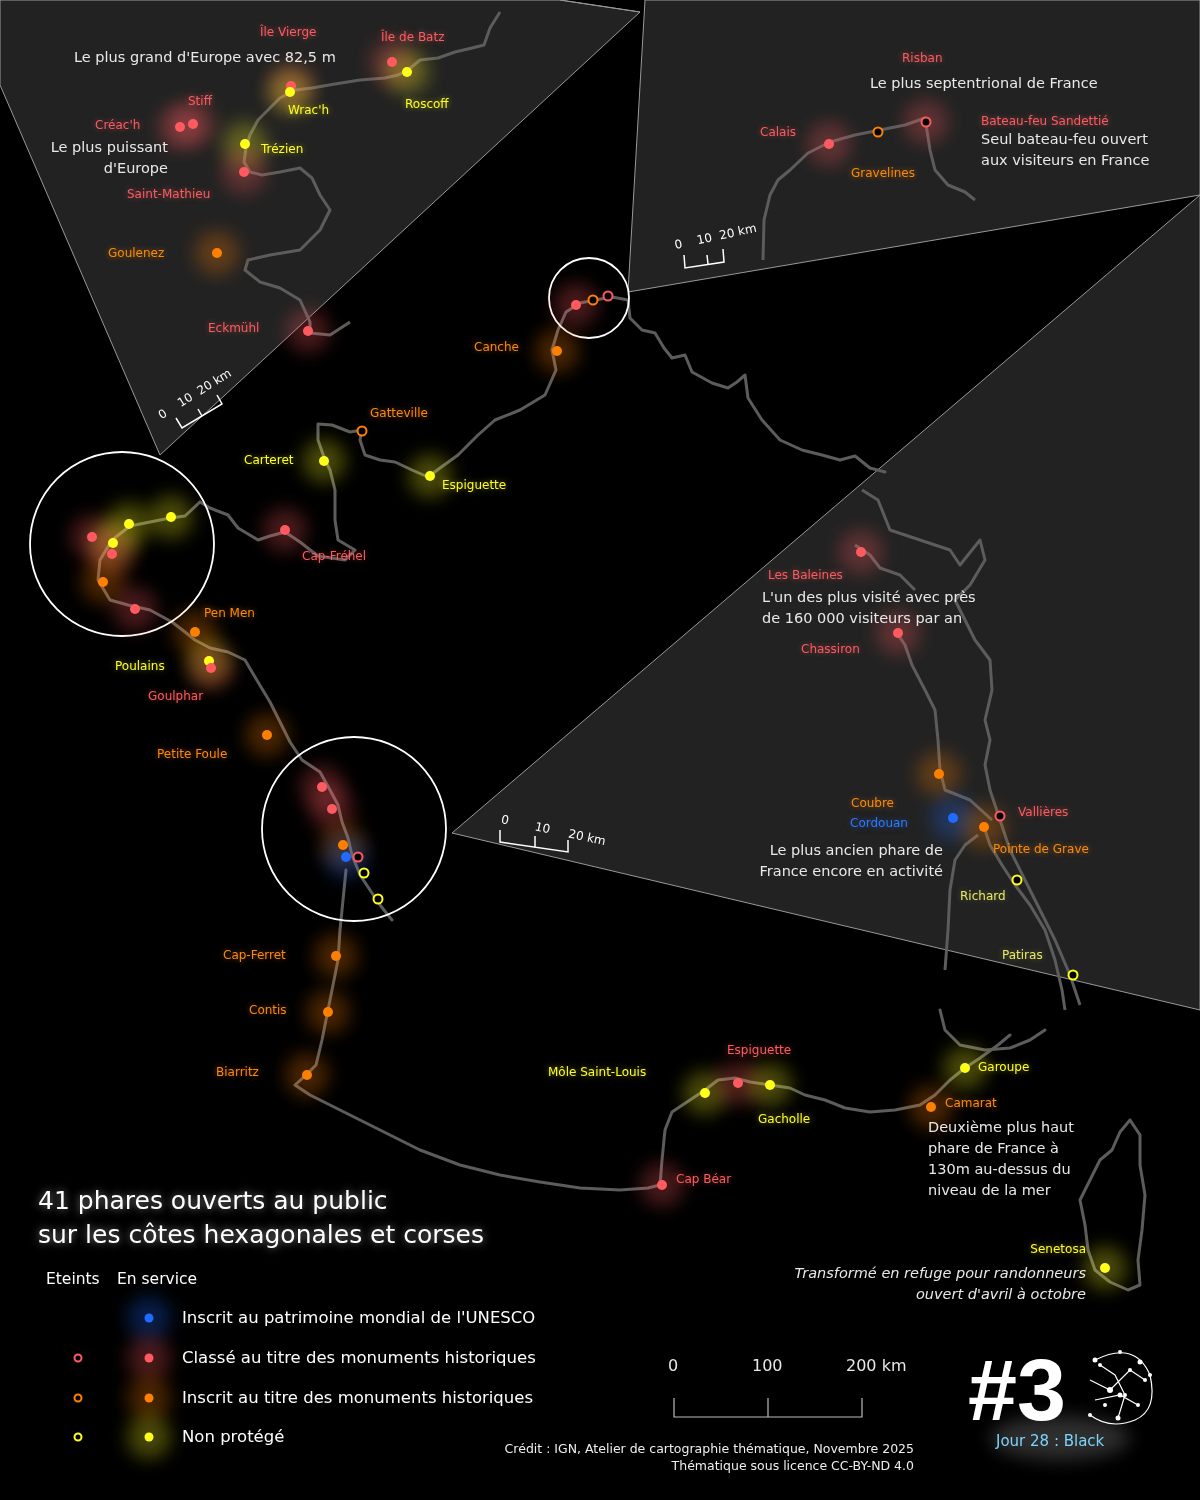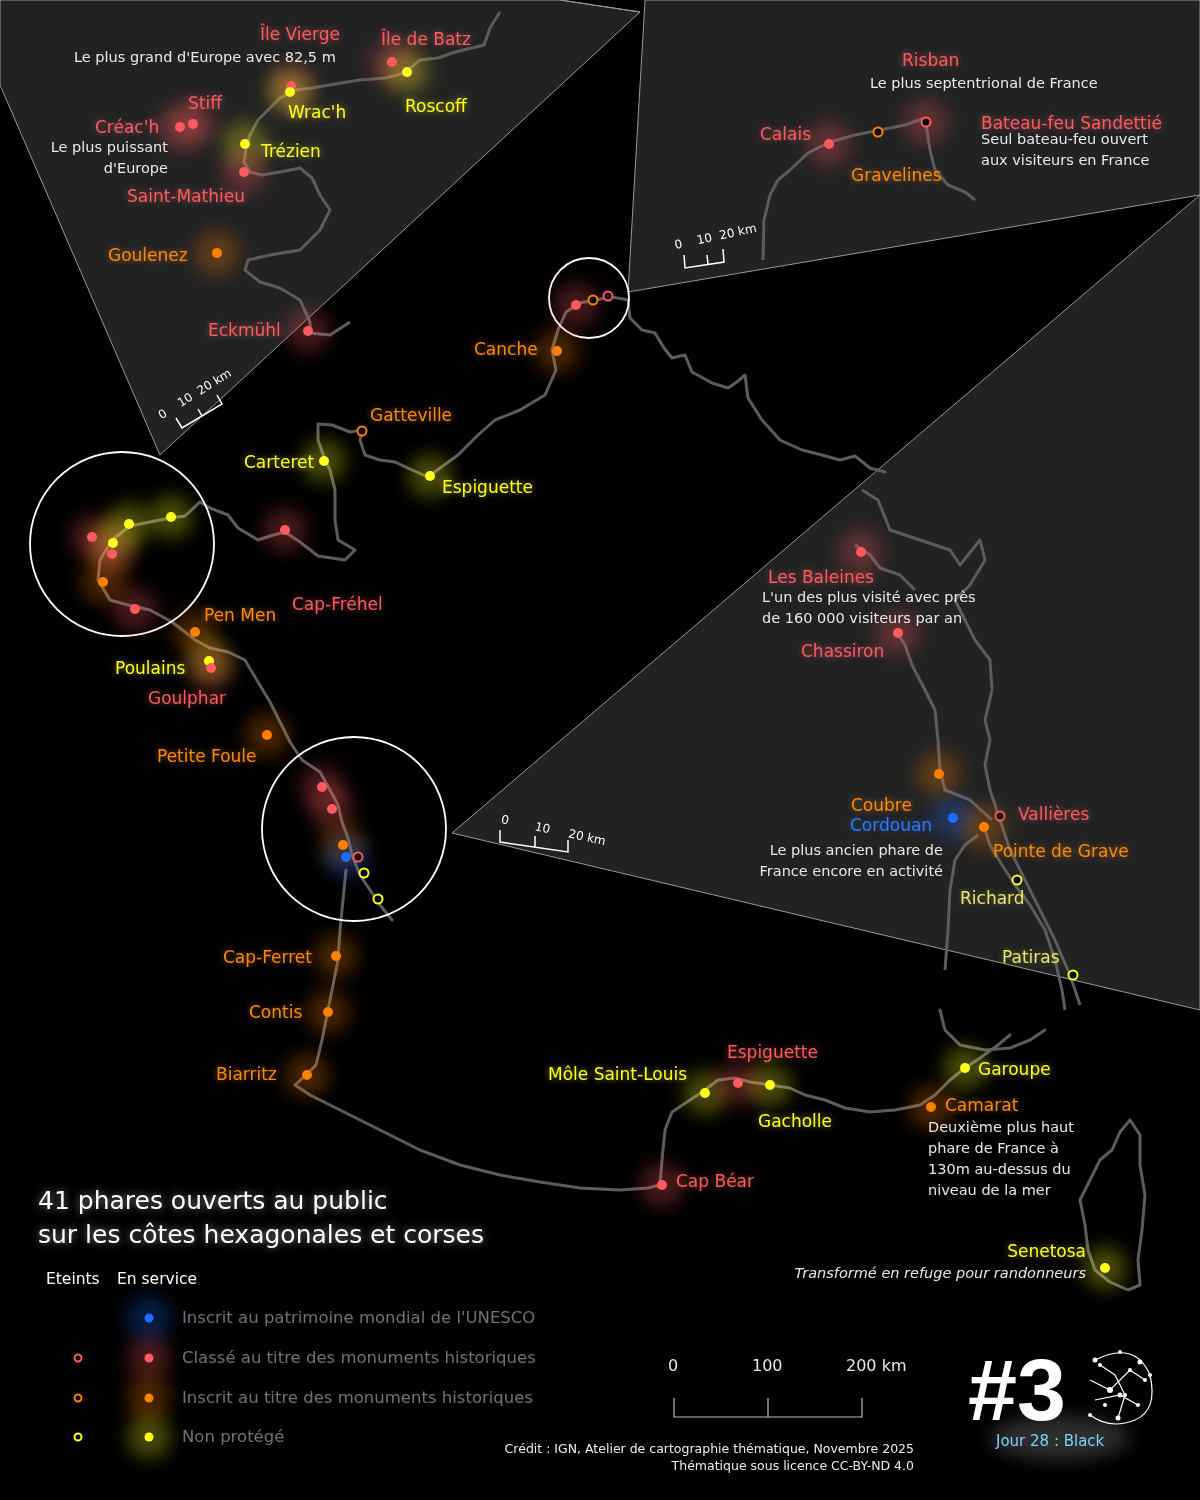--- a/index.html
+++ b/index.html
@@ -1,29 +1,29 @@
 <!DOCTYPE html>
 <html><head>
 <meta charset="utf-8">
 <style>
   html,body{margin:0;padding:0;background:#000;}
   body{width:1200px;height:1500px;position:relative;overflow:hidden;font-family:"DejaVu Sans","Liberation Sans",sans-serif;color:#fff;}
   #map{position:absolute;left:0;top:0;width:1200px;height:1500px;}
-  .lbl{position:absolute;white-space:nowrap;font-size:17px;font-weight:500;line-height:1;}
+  .lbl{position:absolute;white-space:nowrap;font-size:12px;font-weight:500;line-height:1;}
   .lbl.red{color:#ff5a5f;text-shadow:0 0 6px rgba(255,90,95,.45),0 0 12px rgba(255,255,255,.18);}
   .lbl.orange{color:#ff8a00;text-shadow:0 0 6px rgba(255,138,0,.45),0 0 12px rgba(255,255,255,.18);}
   .lbl.yellow{color:#ffff1a;text-shadow:0 0 6px rgba(255,255,26,.45),0 0 12px rgba(255,255,255,.18);}
   .lbl.paleyellow{color:#e8e86a;text-shadow:0 0 6px rgba(232,232,106,.35);}
   .lbl.blue{color:#2b7bff;text-shadow:0 0 6px rgba(43,123,255,.5);}
   .lbl.right{text-align:right;}
   .note{position:absolute;font-size:14.5px;color:#e8e8e8;line-height:21px;white-space:nowrap;}
   .note.right{text-align:right;}
   .title{position:absolute;left:38px;top:1184px;font-size:25px;line-height:34px;color:#fff;text-shadow:0 0 8px rgba(255,255,255,.55);}
   .legend-head{position:absolute;top:1270px;font-size:15.5px;color:#fff;}
-  .legend-item{position:absolute;left:182px;font-size:16.5px;color:#737373;white-space:nowrap;}
+  .legend-item{position:absolute;left:182px;font-size:16.5px;color:#ffffff;white-space:nowrap;}
   .scale-lbl{position:absolute;font-size:16px;color:#e8e8e8;}
   .credits{position:absolute;right:286px;top:1440px;text-align:right;font-size:12.5px;line-height:17px;color:#eee;}
   .jour{position:absolute;left:996px;top:1432px;font-size:15px;color:#7dd3fc;}
   .km-small{position:absolute;font-size:12px;color:#fff;transform-origin:left bottom;white-space:nowrap;}
 </style>
 </head>
 <body>
 
 <svg id="map" width="1200" height="1500" viewBox="0 0 1200 1500">
   <defs>
@@ -274,21 +274,21 @@
 <div class="km-small" style="left:676px;top:238px;transform:rotate(-12deg);">
   <span>0</span>&nbsp;&nbsp;&nbsp;
   <span>10</span>&nbsp;
   <span>20 km</span>
 </div>
 
 <div class="lbl orange" style="left:474px;top:341px;">Canche</div>
 <div class="lbl orange" style="left:370px;top:407px;">Gatteville</div>
 <div class="lbl yellow" style="left:244px;top:454px;">Carteret</div>
 <div class="lbl yellow" style="left:442px;top:479px;">Espiguette</div>
-<div class="lbl red" style="left:292px;top:550px;margin-top:46px;">Cap-Fréhel</div>
+<div class="lbl red" style="left:302px;top:550px;">Cap-Fréhel</div>
 <div class="lbl orange" style="left:204px;top:607px;">Pen Men</div>
 <div class="lbl yellow" style="left:115px;top:660px;">Poulains</div>
 <div class="lbl red" style="left:148px;top:690px;">Goulphar</div>
 <div class="lbl orange" style="left:157px;top:748px;">Petite Foule</div>
 <div class="lbl orange" style="left:223px;top:949px;">Cap-Ferret</div>
 <div class="lbl orange" style="left:249px;top:1004px;">Contis</div>
 <div class="lbl orange" style="left:216px;top:1066px;">Biarritz</div>
 <div class="lbl yellow" style="left:548px;top:1066px;">Môle Saint-Louis</div>
 <div class="lbl red" style="left:727px;top:1044px;">Espiguette</div>
 <div class="lbl yellow" style="left:758px;top:1113px;">Gacholle</div>
@@ -297,20 +297,21 @@
 <div class="lbl orange" style="left:945px;top:1097px;">Camarat</div>
 <div class="note" style="left:928px;top:1117px;">
   <div>Deuxième plus haut</div>
   <div>phare de France à</div>
   <div>130m au-dessus du</div>
   <div>niveau de la mer</div>
 </div>
 <div class="lbl yellow right" style="left:940px;top:1243px;width:146px;">Senetosa</div>
 <div class="note right" style="left:700px;top:1263px;width:386px;font-style:italic;">
   <div>Transformé en refuge pour randonneurs</div>
+  <div>ouvert d'avril à octobre</div>
 </div>
 
 <div class="lbl red" style="left:768px;top:569px;">Les Baleines</div>
 <div class="note" style="left:762px;top:587px;">
   <div>L'un des plus visité avec près</div>
   <div>de 160 000 visiteurs par an</div>
 </div>
 <div class="lbl red" style="left:801px;top:643px;">Chassiron</div>
 <div class="lbl orange" style="left:851px;top:764px;margin-top:33px;">Coubre</div>
 <div class="lbl red" style="left:1018px;top:806px;">Vallières</div>

